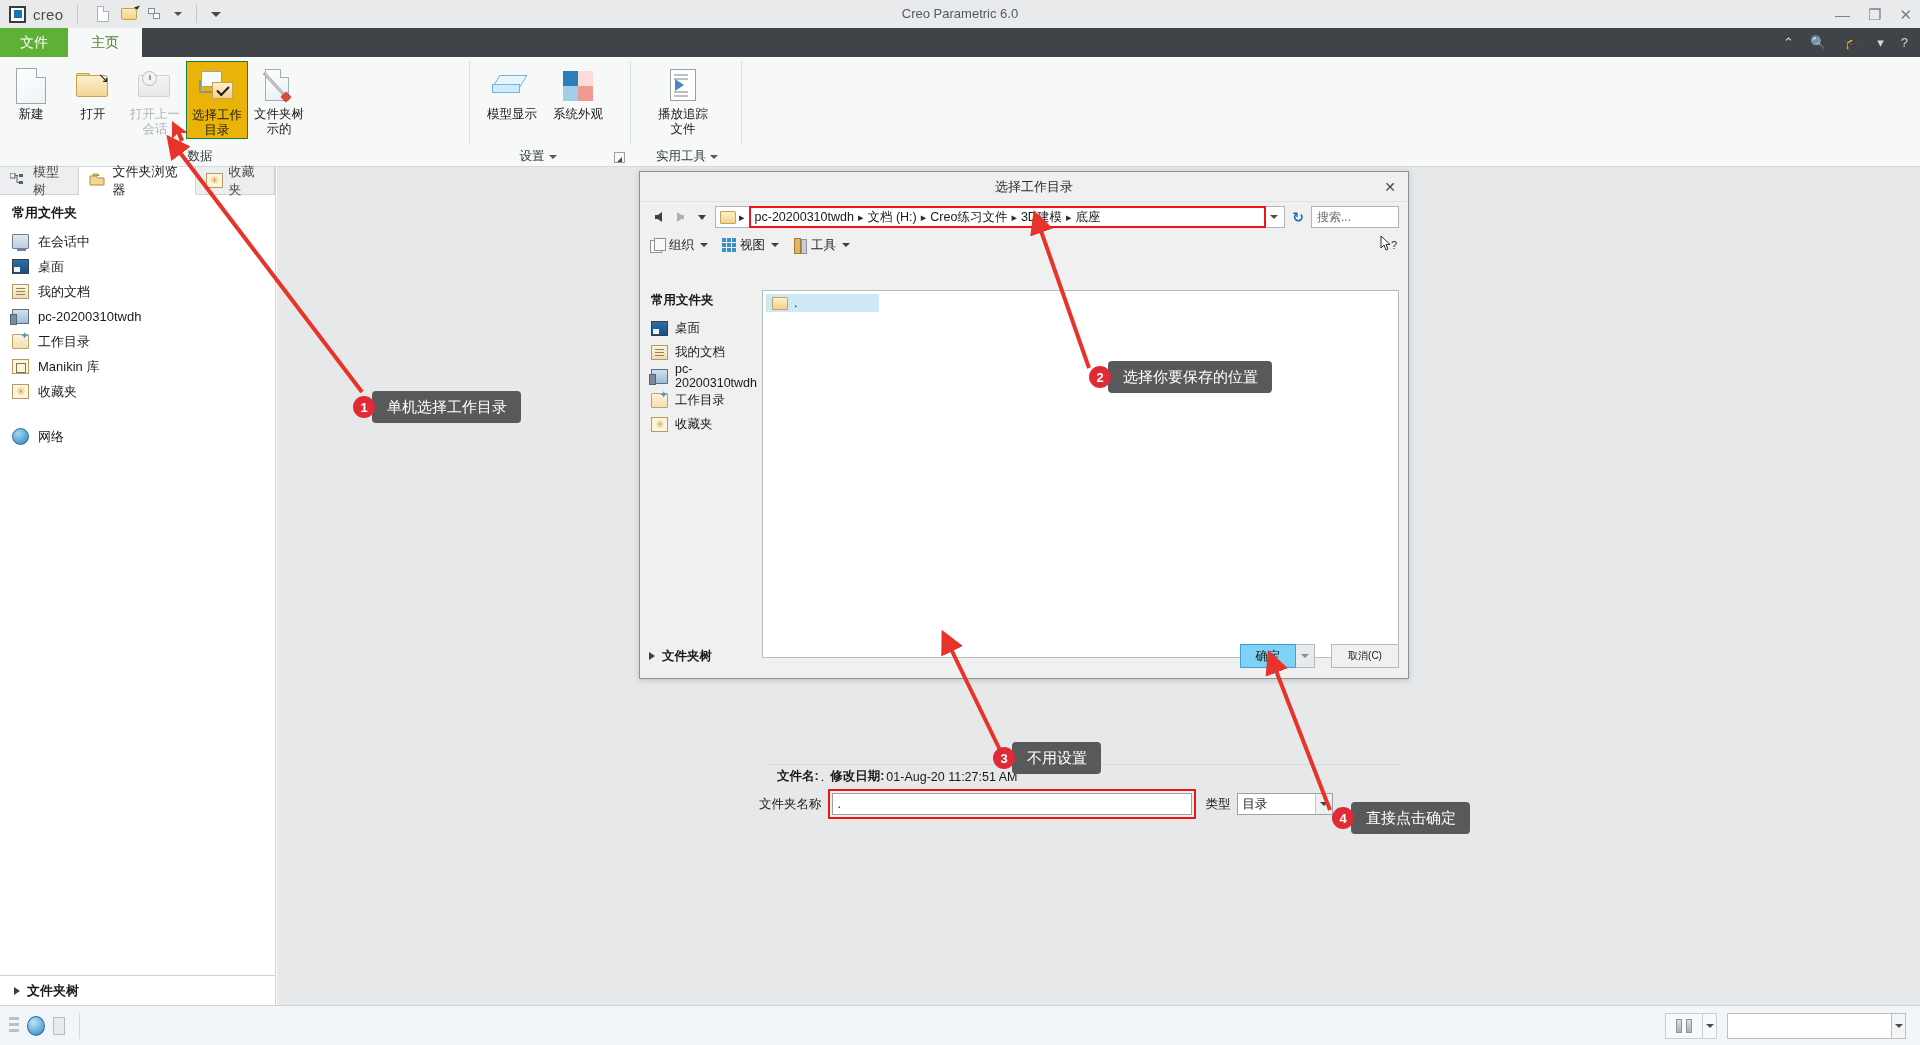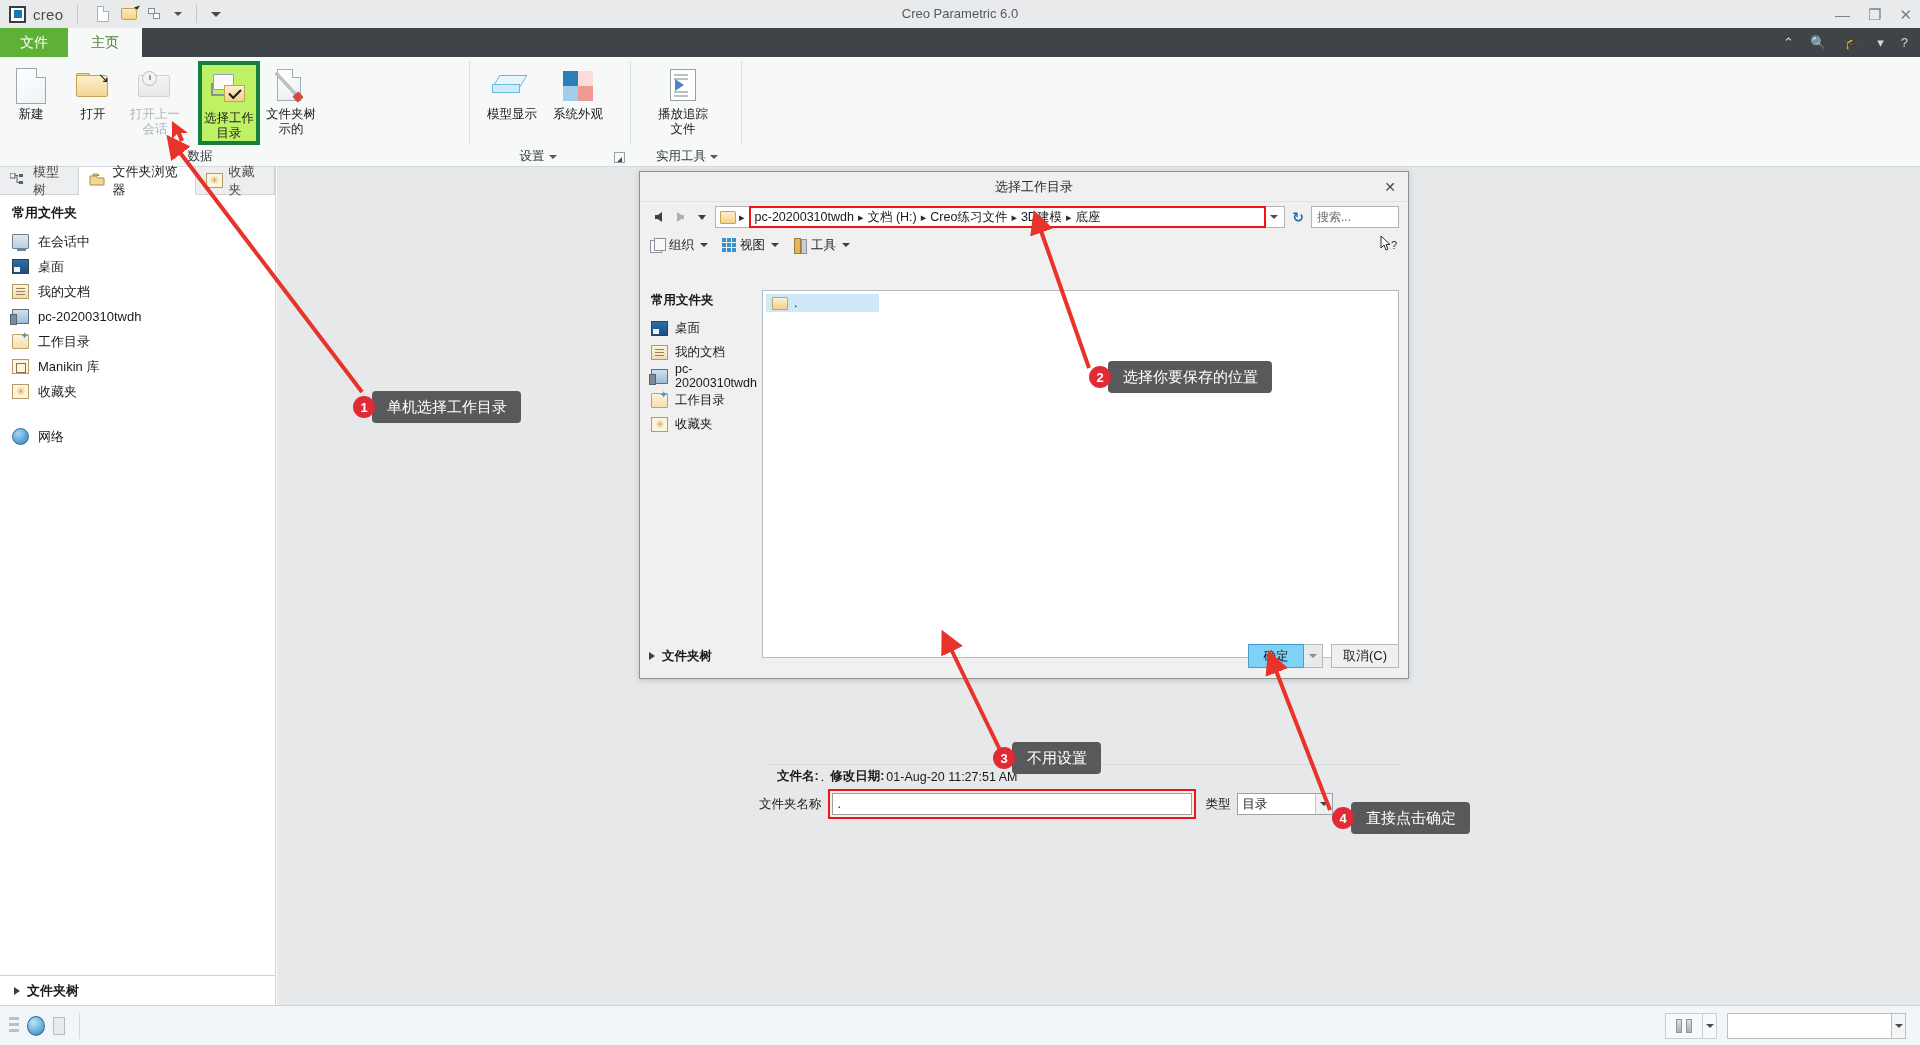--- a/index.html
+++ b/index.html
@@ -68,21 +68,21 @@
     background:#f7f8f8; border-bottom:1px solid #d6d9db;
   }
   .rgroup{ position:absolute; top:0; height:110px; }
   .rgroup .gsep{ position:absolute; right:0; top:4px; bottom:22px; width:1px; background:#dcdfe1;}
   .gitems{ display:flex; align-items:flex-start; height:86px; padding-top:4px;}
   .bigbtn{
     width:62px; display:flex;flex-direction:column;align-items:center; padding-top:4px;
     font-size:12.5px; color:#1a1a1a; line-height:15px; text-align:center;
   }
   .bigbtn.wide{ width:66px; }
-  .bigbtn.sel{ background:#bef264; border:4px solid #15803d;margin-left:12px; }
+  .bigbtn.sel{ background:#eab308; border:1px solid #15803d; }
   .bigbtn.dis{ color:#b0b4b7; }
   .bigbtn .ic{ height:42px; display:flex;align-items:center;justify-content:center;width:100%;}
   .glabel{
     position:absolute; bottom:2px; left:0; right:0; text-align:center;
     font-size:12.5px; color:#33383b; display:flex;align-items:center;justify-content:center;gap:4px;
   }
   .glabel i{width:0;height:0;border-left:4px solid transparent;border-right:4px solid transparent;border-top:4px solid #55595d;}
   .dlg-launcher{position:absolute;bottom:4px;right:6px;width:11px;height:11px;border:1px solid #9aa0a5;}
   .dlg-launcher:after{content:"";position:absolute;left:2px;top:4px;width:0;height:0;border-left:5px solid transparent;border-bottom:5px solid #4c4c4c;}
 
@@ -212,21 +212,21 @@
   .fn-input{ width:360px;height:22px;border:1px solid #9aa0a5;background:#fff;font-size:12.5px;padding-left:5px;display:flex;align-items:center;}
   .type-sel{ width:96px;height:22px;border:1px solid #9aa0a5;background:#fff;display:flex;align-items:center;font-size:12.5px;padding-left:5px;}
   .type-sel .dd{margin-left:auto;width:17px;height:20px;background:#eef0f2;border-left:1px solid #c2c7cb;display:flex;align-items:center;justify-content:center;}
   .type-sel .dd i{width:0;height:0;border-left:4px solid transparent;border-right:4px solid transparent;border-top:4px solid #3a3f44;}
   .dlg-footer{ position:absolute; left:9px; right:9px; bottom:8px; height:28px; display:flex;align-items:center;}
   .foldertree{ display:flex;align-items:center;gap:7px;font-weight:bold;font-size:12.5px;}
   .btns{ margin-left:auto; display:flex;align-items:center;}
   .btn-ok{ width:56px;height:24px;background:#7fd1f5;border:1px solid #3f9fd0;display:flex;align-items:center;justify-content:center;font-size:12.5px;}
   .btn-okdd{ width:19px;height:24px;background:#e8eaec;border:1px solid #b4b9bd;border-left:none;display:flex;align-items:center;justify-content:center;}
   .btn-okdd i{width:0;height:0;border-left:4px solid transparent;border-right:4px solid transparent;border-top:4px solid #888e93;}
-  .btn-cancel{ margin-left:8px;width:68px;height:24px;background:#f0f0f0;border:1px solid #b4b9bd;display:flex;align-items:center;justify-content:center;font-size:13px;}
+  .btn-cancel{ margin-left:16px;width:68px;height:24px;background:#f0f0f0;border:1px solid #b4b9bd;display:flex;align-items:center;justify-content:center;font-size:10px;}
 
   
   .anno-svg{position:absolute;left:0;top:0;width:1920px;height:1045px;pointer-events:none;}
   .callout{ position:absolute; display:flex; align-items:center; }
   .cnum{ width:22px;height:22px;border-radius:50%;background:#e02a36;color:#fff;
     display:flex;align-items:center;justify-content:center;font-size:13px;font-weight:bold;z-index:2;}
   .cbub{ position:relative; margin-left:-3px; background:#58595b; color:#fff;
     height:32px; display:flex;align-items:center; padding:0 14px 0 15px; border-radius:4px; font-size:15px;}
   .cbub:before{ content:""; position:absolute;left:-7px;top:50%;margin-top:-7px;
     width:0;height:0;border-top:7px solid transparent;border-bottom:7px solid transparent;border-right:8px solid #58595b;}

